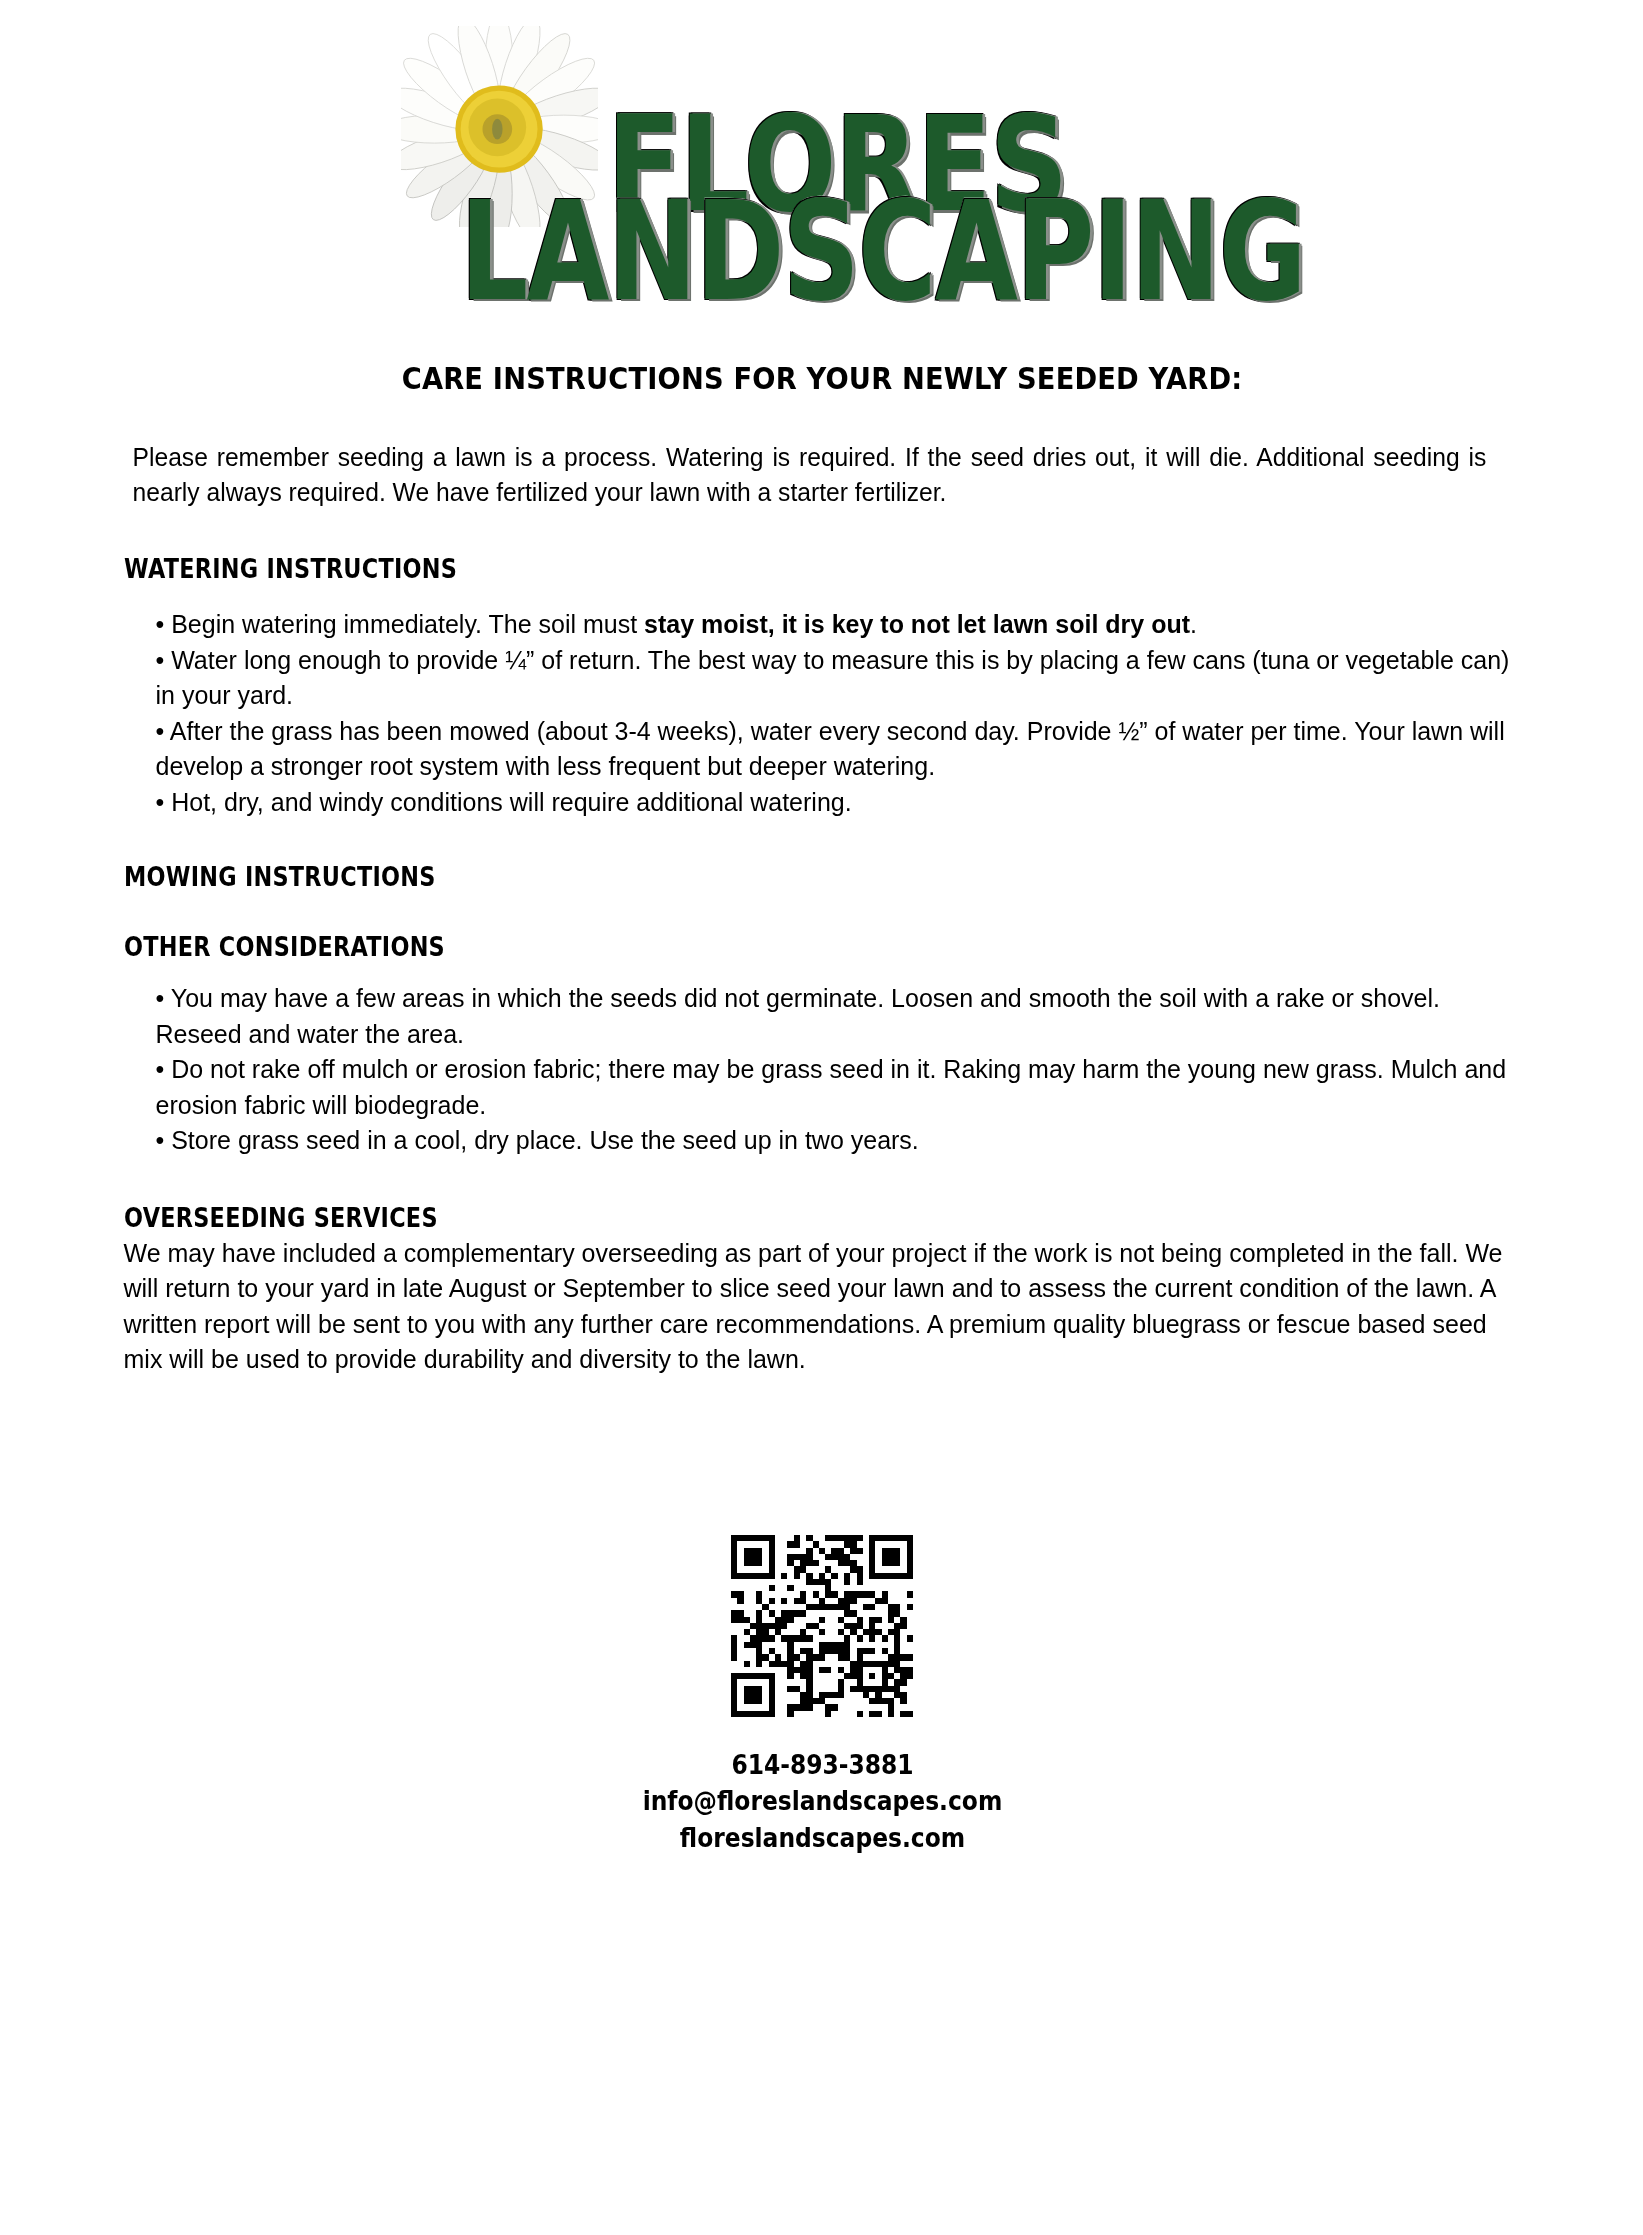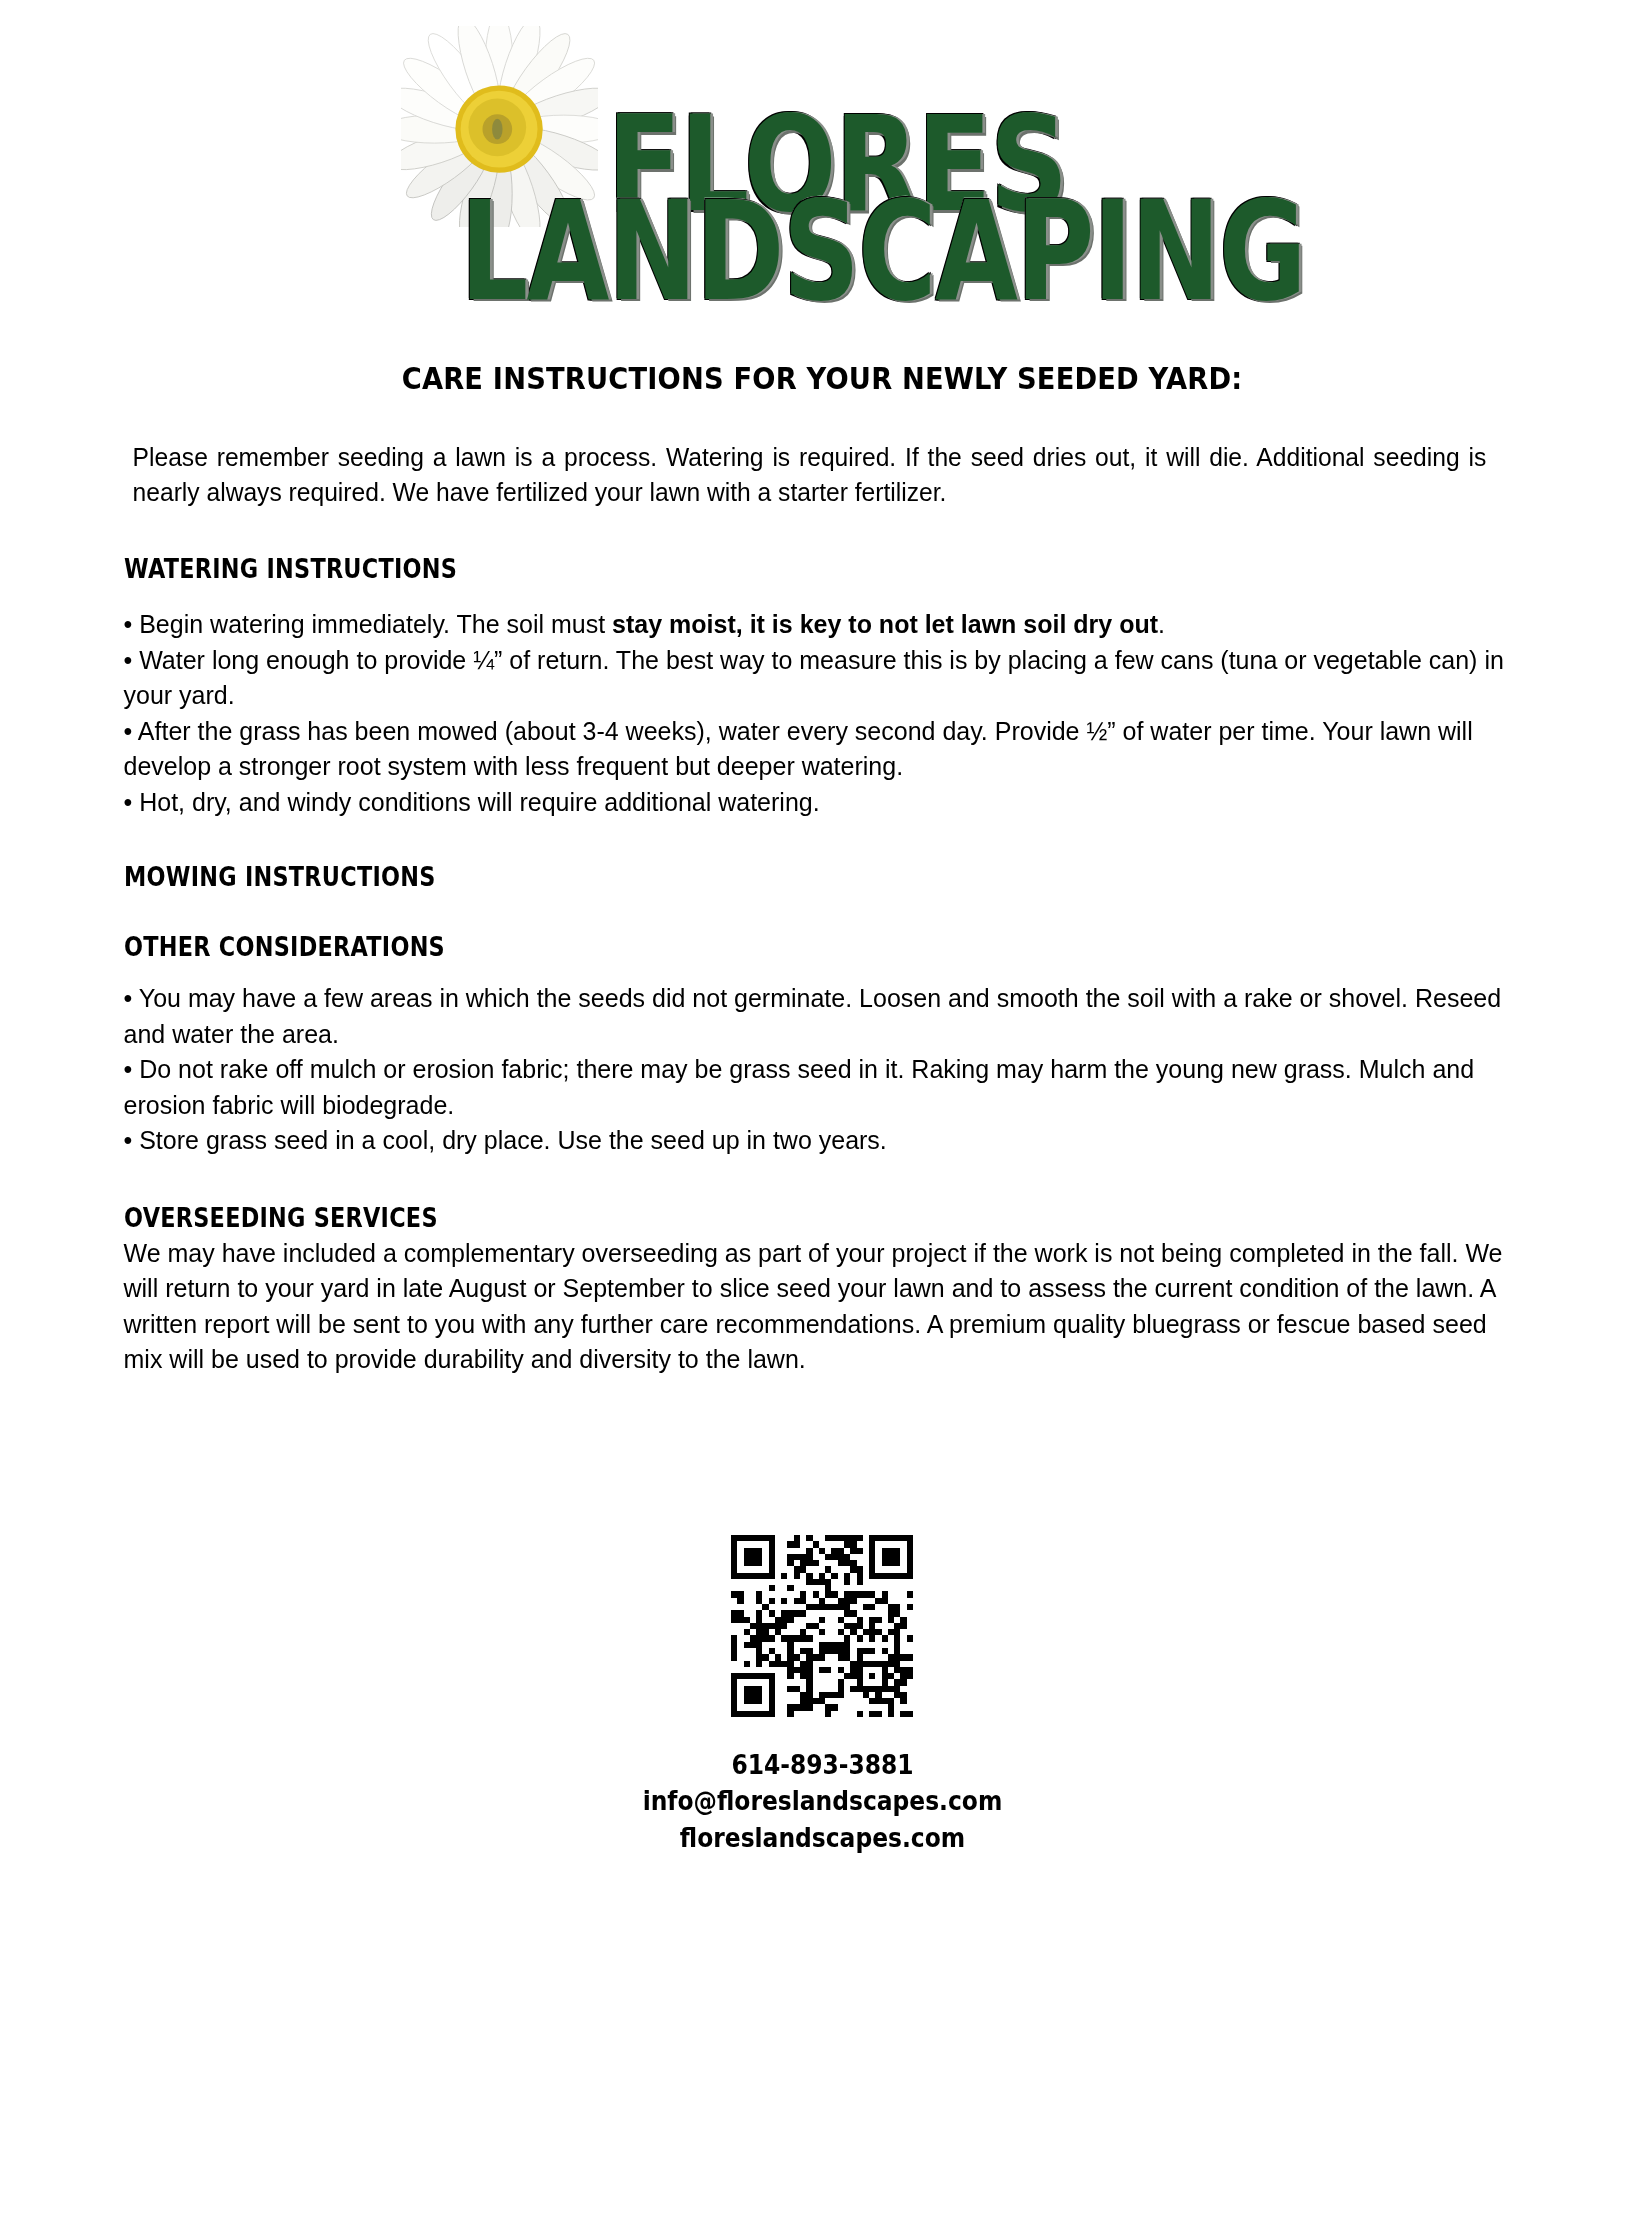--- a/index.html
+++ b/index.html
@@ -117,20 +117,21 @@
     font-size: 26px;
     letter-spacing: 0.3px;
     transform: scaleX(0.86);
     transform-origin: left center;
     margin-top: 38px;
     margin-bottom: 0;
   }
 
   .bullets {
     margin-top: 23px;
+    margin-left: 32px;
   }
   .bullet {
     font-size: 25px;
     line-height: 1.42;
     padding-right: 3.5px;
   }
   .bullet b { font-weight: 700; }
 
   .para {
     font-size: 25px;

